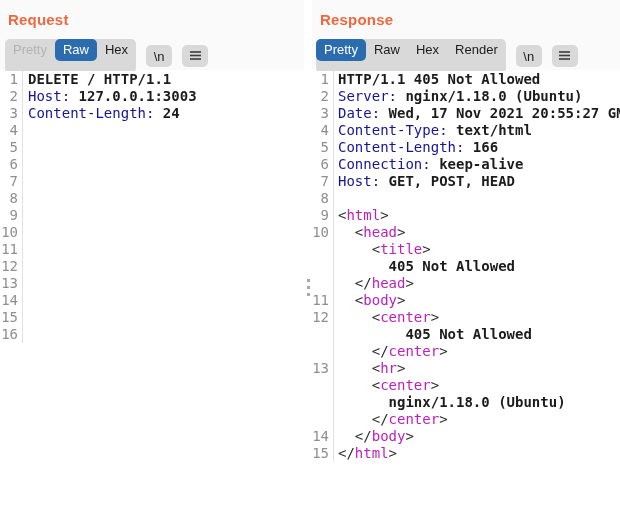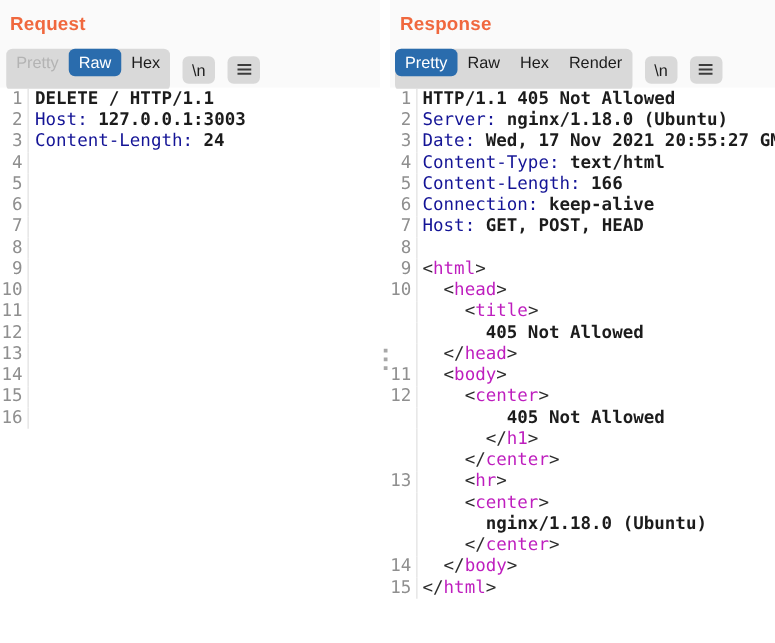--- a/index.html
+++ b/index.html
@@ -253,24 +253,20 @@
         <div class="row">
           <span class="ln">12</span>
           <span class="code"><span class="seg-punct">    &lt;</span><span class="seg-tag">center</span><span class="seg-punct">&gt;</span></span>
         </div>
         <div class="row">
           <span class="ln"></span>
           <span class="code"><span class="seg-text">        405 Not Allowed</span></span>
         </div>
         <div class="row">
           <span class="ln"></span>
-          <span class="code"><span class="seg-punct">      &lt;/</span><span class="seg-tag">h1</span><span class="seg-punct">&gt;</span></span>
-        </div>
-        <div class="row">
-          <span class="ln"></span>
           <span class="code"><span class="seg-punct">    &lt;/</span><span class="seg-tag">center</span><span class="seg-punct">&gt;</span></span>
         </div>
         <div class="row">
           <span class="ln">13</span>
           <span class="code"><span class="seg-punct">    &lt;</span><span class="seg-tag">hr</span><span class="seg-punct">&gt;</span></span>
         </div>
         <div class="row">
           <span class="ln"></span>
           <span class="code"><span class="seg-punct">    &lt;</span><span class="seg-tag">center</span><span class="seg-punct">&gt;</span></span>
         </div>

